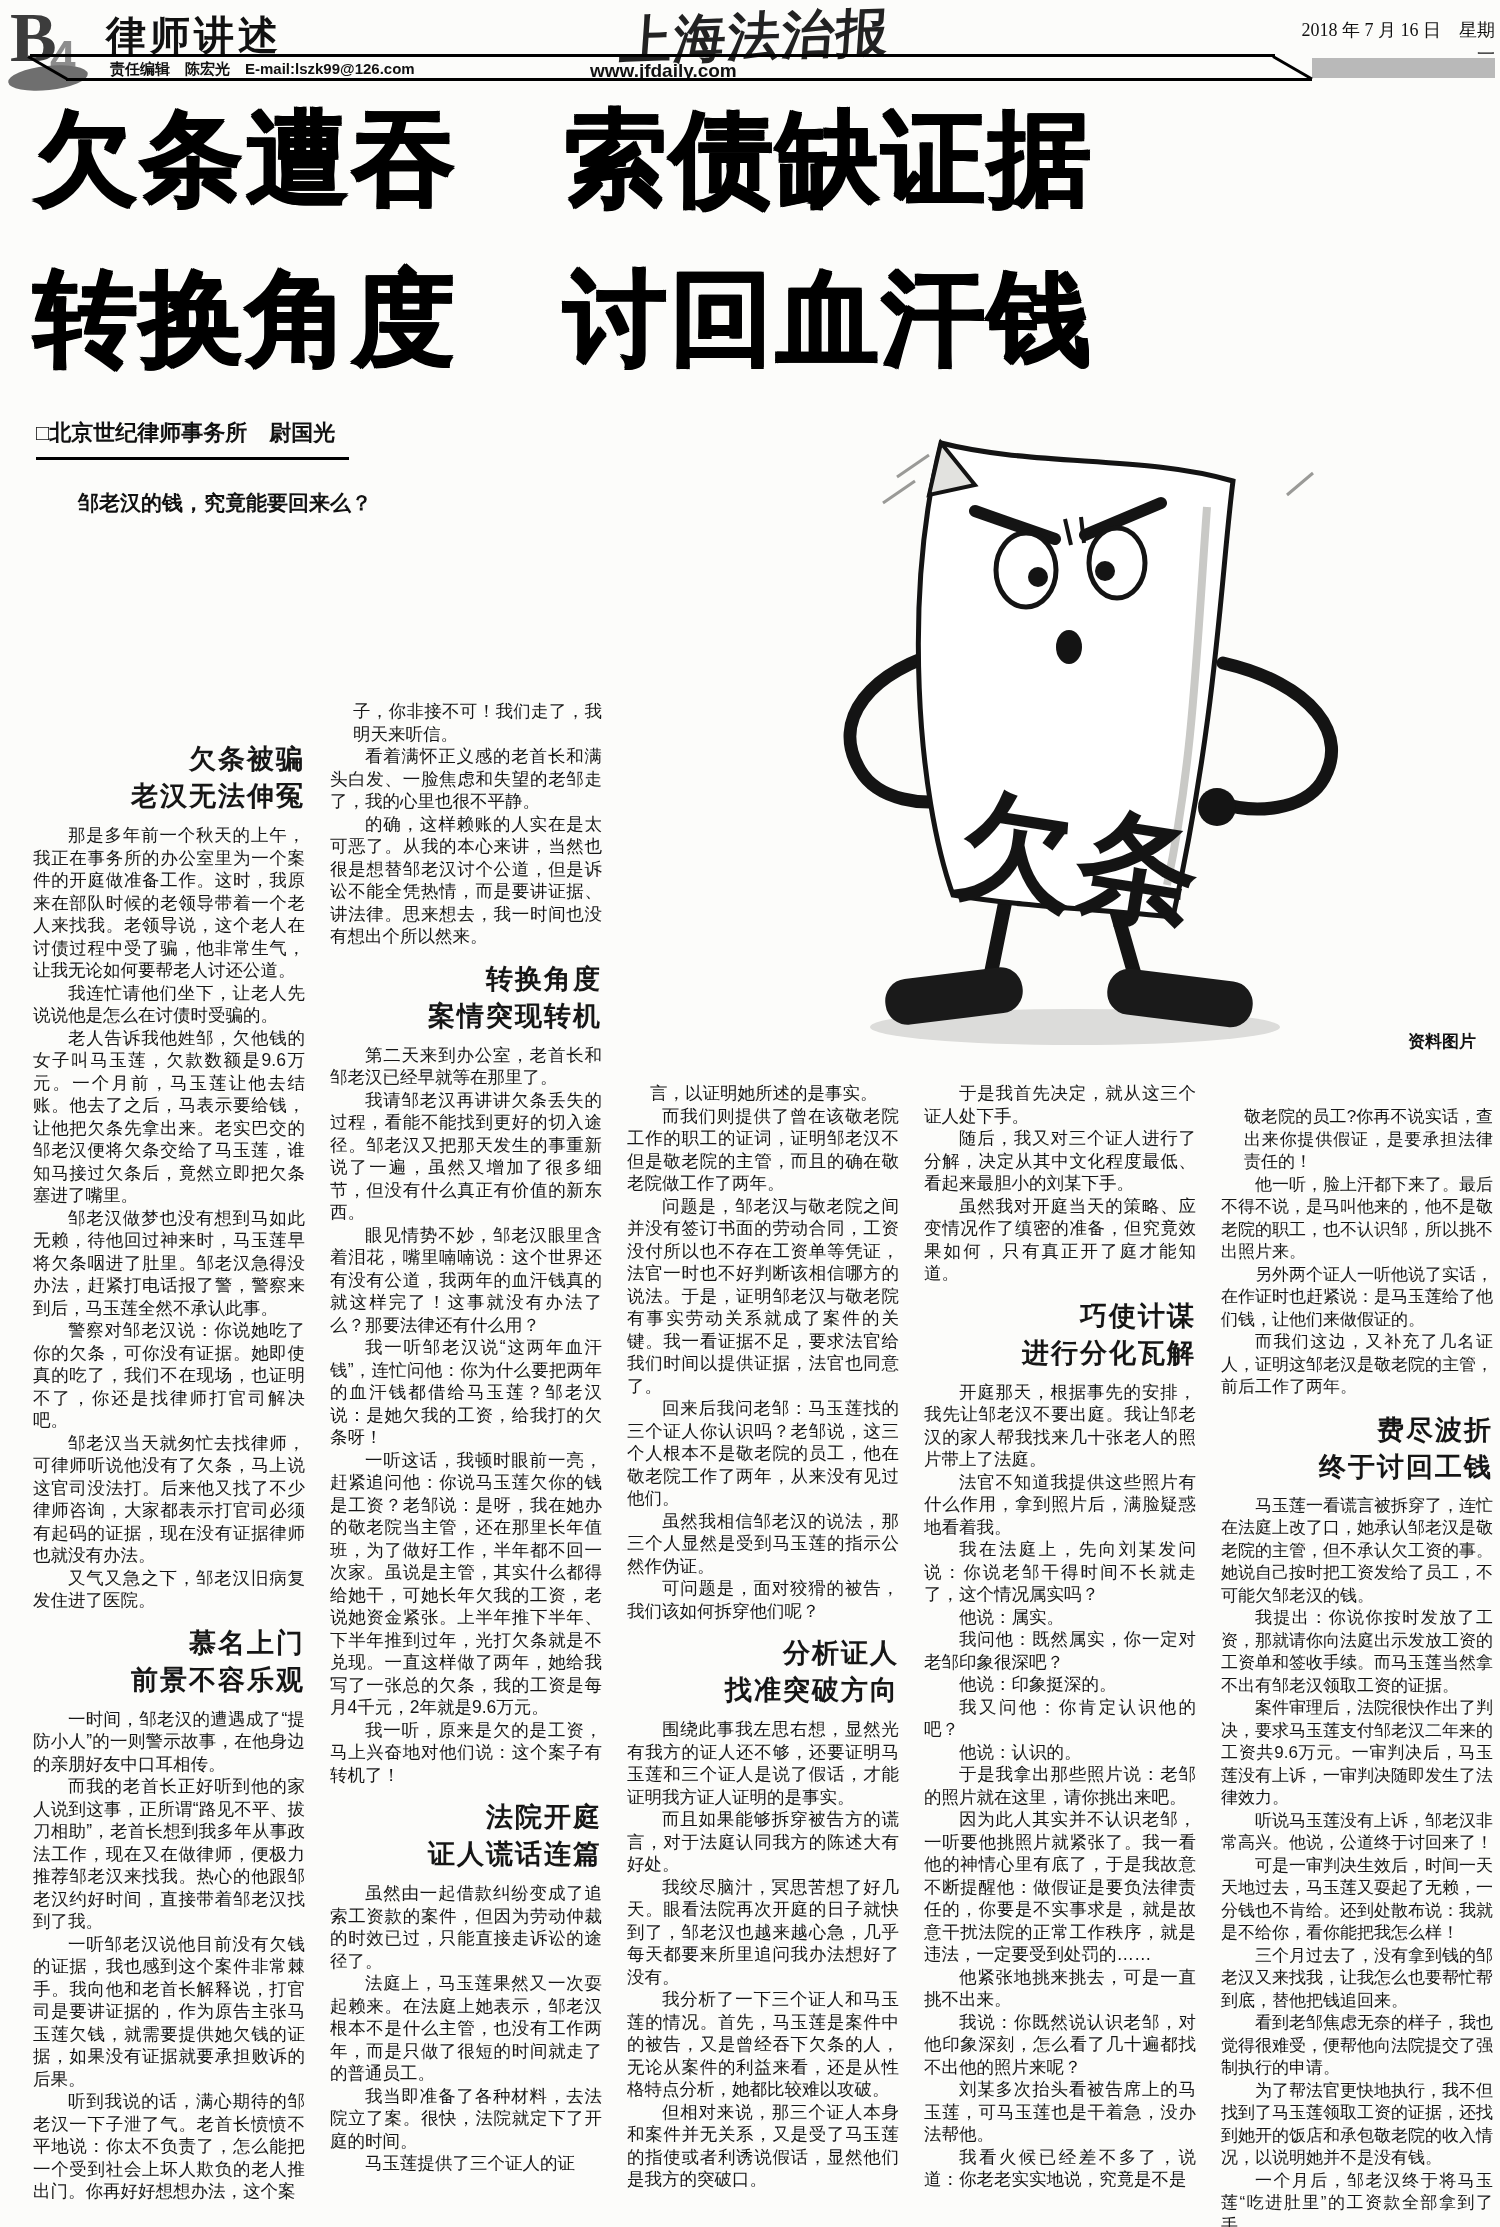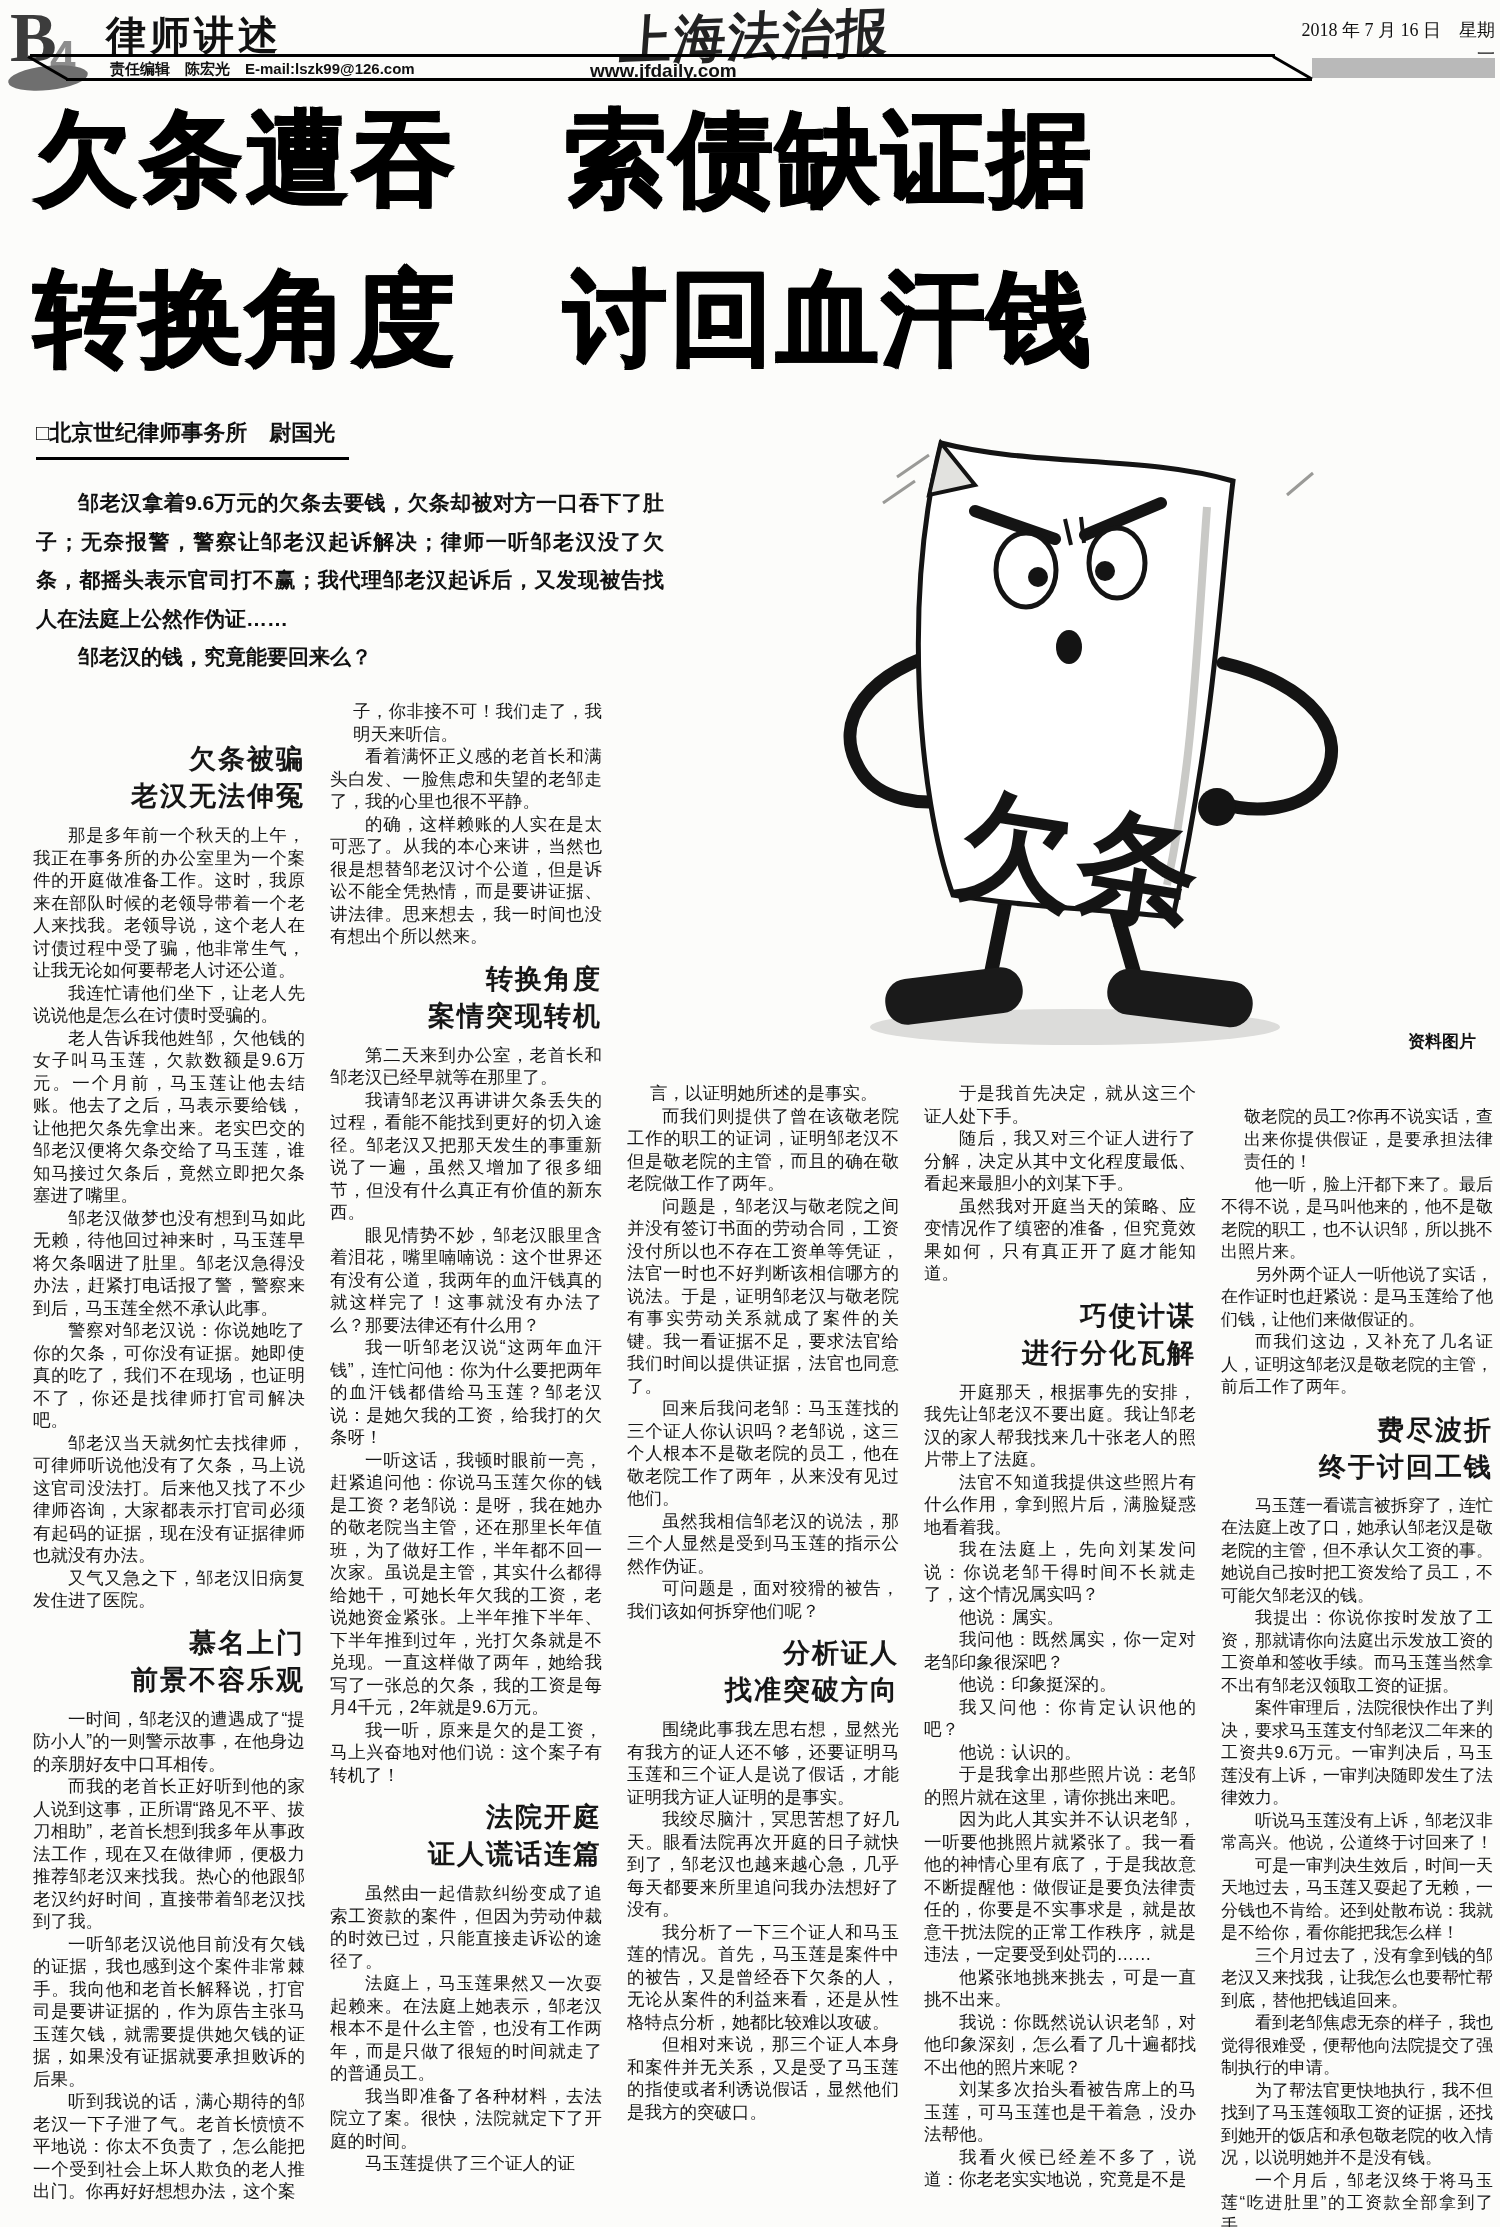--- a/index.html
+++ b/index.html
@@ -75,21 +75,20 @@
   <div class="ruleDR"></div>
 
   <div class="headline">
     <div>欠条遭吞　索债缺证据</div>
     <div>转换角度　讨回血汗钱</div>
   </div>
 
   <div class="byline">□北京世纪律师事务所　尉国光</div>
 
   <div class="intro">
-    <p>邹老汉拿着9.6万元的欠条去要钱，欠条却被对方一口吞下了肚子；无奈报警，警察让邹老汉起诉解决；律师一听邹老汉没了欠条，都摇头表示官司打不赢；我代理邹老汉起诉后，又发现被告找人在法庭上公然作伪证……</p>
     <p>邹老汉的钱，究竟能要回来么？</p>
   </div>
 
   <div class="art">
     <svg width="855" height="645" viewBox="0 0 855 645">
 
       <ellipse cx="430" cy="612" rx="205" ry="18" fill="#dcdcda"></ellipse>
 
       <path d="M 362 478 L 344 568" stroke="#141414" stroke-width="14" fill="none" stroke-linecap="round"></path>
       <path d="M 468 484 L 492 568" stroke="#141414" stroke-width="14" fill="none" stroke-linecap="round"></path>
@@ -171,20 +170,21 @@
       <p>而我们则提供了曾在该敬老院工作的职工的证词，证明邹老汉不但是敬老院的主管，而且的确在敬老院做工作了两年。</p>
       <p>问题是，邹老汉与敬老院之间并没有签订书面的劳动合同，工资没付所以也不存在工资单等凭证，法官一时也不好判断该相信哪方的说法。于是，证明邹老汉与敬老院有事实劳动关系就成了案件的关键。我一看证据不足，要求法官给我们时间以提供证据，法官也同意了。</p>
       <p>回来后我问老邹：马玉莲找的三个证人你认识吗？老邹说，这三个人根本不是敬老院的员工，他在敬老院工作了两年，从来没有见过他们。</p>
       <p>虽然我相信邹老汉的说法，那三个人显然是受到马玉莲的指示公然作伪证。</p>
       <p>可问题是，面对狡猾的被告，我们该如何拆穿他们呢？</p>
       <div class="sec-head">
         <div>分析证人</div>
         <div>找准突破方向</div>
       </div>
       <p>围绕此事我左思右想，显然光有我方的证人还不够，还要证明马玉莲和三个证人是说了假话，才能证明我方证人证明的是事实。</p>
+      <p>而且如果能够拆穿被告方的谎言，对于法庭认同我方的陈述大有好处。</p>
       <p>我绞尽脑汁，冥思苦想了好几天。眼看法院再次开庭的日子就快到了，邹老汉也越来越心急，几乎每天都要来所里追问我办法想好了没有。</p>
       <p>我分析了一下三个证人和马玉莲的情况。首先，马玉莲是案件中的被告，又是曾经吞下欠条的人，无论从案件的利益来看，还是从性格特点分析，她都比较难以攻破。</p>
       <p>但相对来说，那三个证人本身和案件并无关系，又是受了马玉莲的指使或者利诱说假话，显然他们是我方的突破口。</p>
     </div>
   <div class="col c4">
       <p>于是我首先决定，就从这三个证人处下手。</p>
       <p>随后，我又对三个证人进行了分解，决定从其中文化程度最低、看起来最胆小的刘某下手。</p>
       <p>虽然我对开庭当天的策略、应变情况作了缜密的准备，但究竟效果如何，只有真正开了庭才能知道。</p>
       <div class="sec-head">
         <div>巧使计谋</div>

